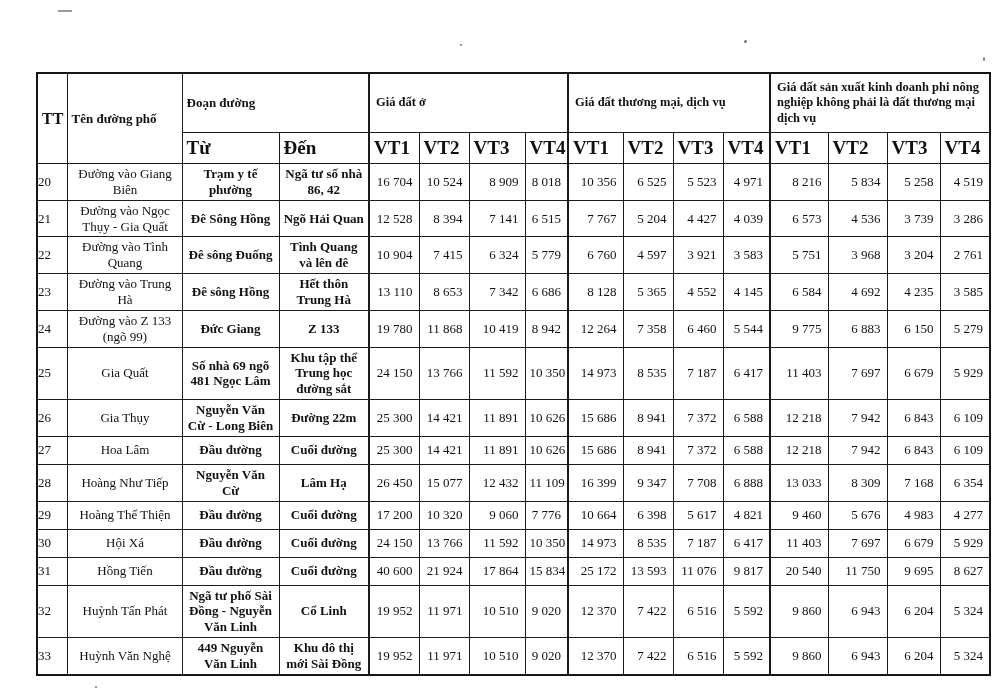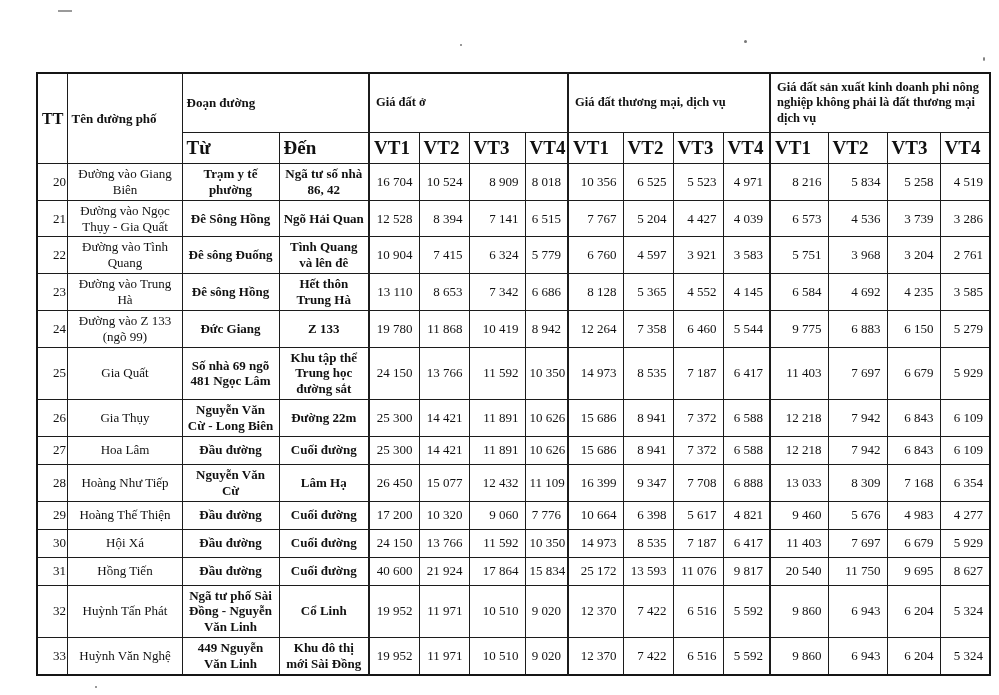--- a/index.html
+++ b/index.html
@@ -30,21 +30,21 @@
     line-height:1.22;
     overflow:hidden;
   }
   .price-table thead th{
     font-weight:bold;
     text-align:left;
   }
   th.group-head{font-size:12.5px;padding:2px 6px;}
   th.vt-head{height:26px;font-size:19px;}
   th.tt-head{font-size:16px;}
-  td.td-tt{text-align:left;padding-left:15px;font-size:13px;}
+  td.td-tt{text-align:left;padding-left:0;font-size:13px;}
   td.td-street{text-align:center;padding-left:5px;}
   td.td-seg{text-align:center;font-weight:bold;}
   td.td-num{text-align:right;padding-right:6px;white-space:nowrap;}
   .price-table tbody tr{height:28px;}
   tr.r-tall{height:44px;}
   tr.r-xtall{height:52px;}
   .grp-edge{border-left-width:2px !important;}
   .head-row-1 th{height:54px;}
 </style>
 </head>

